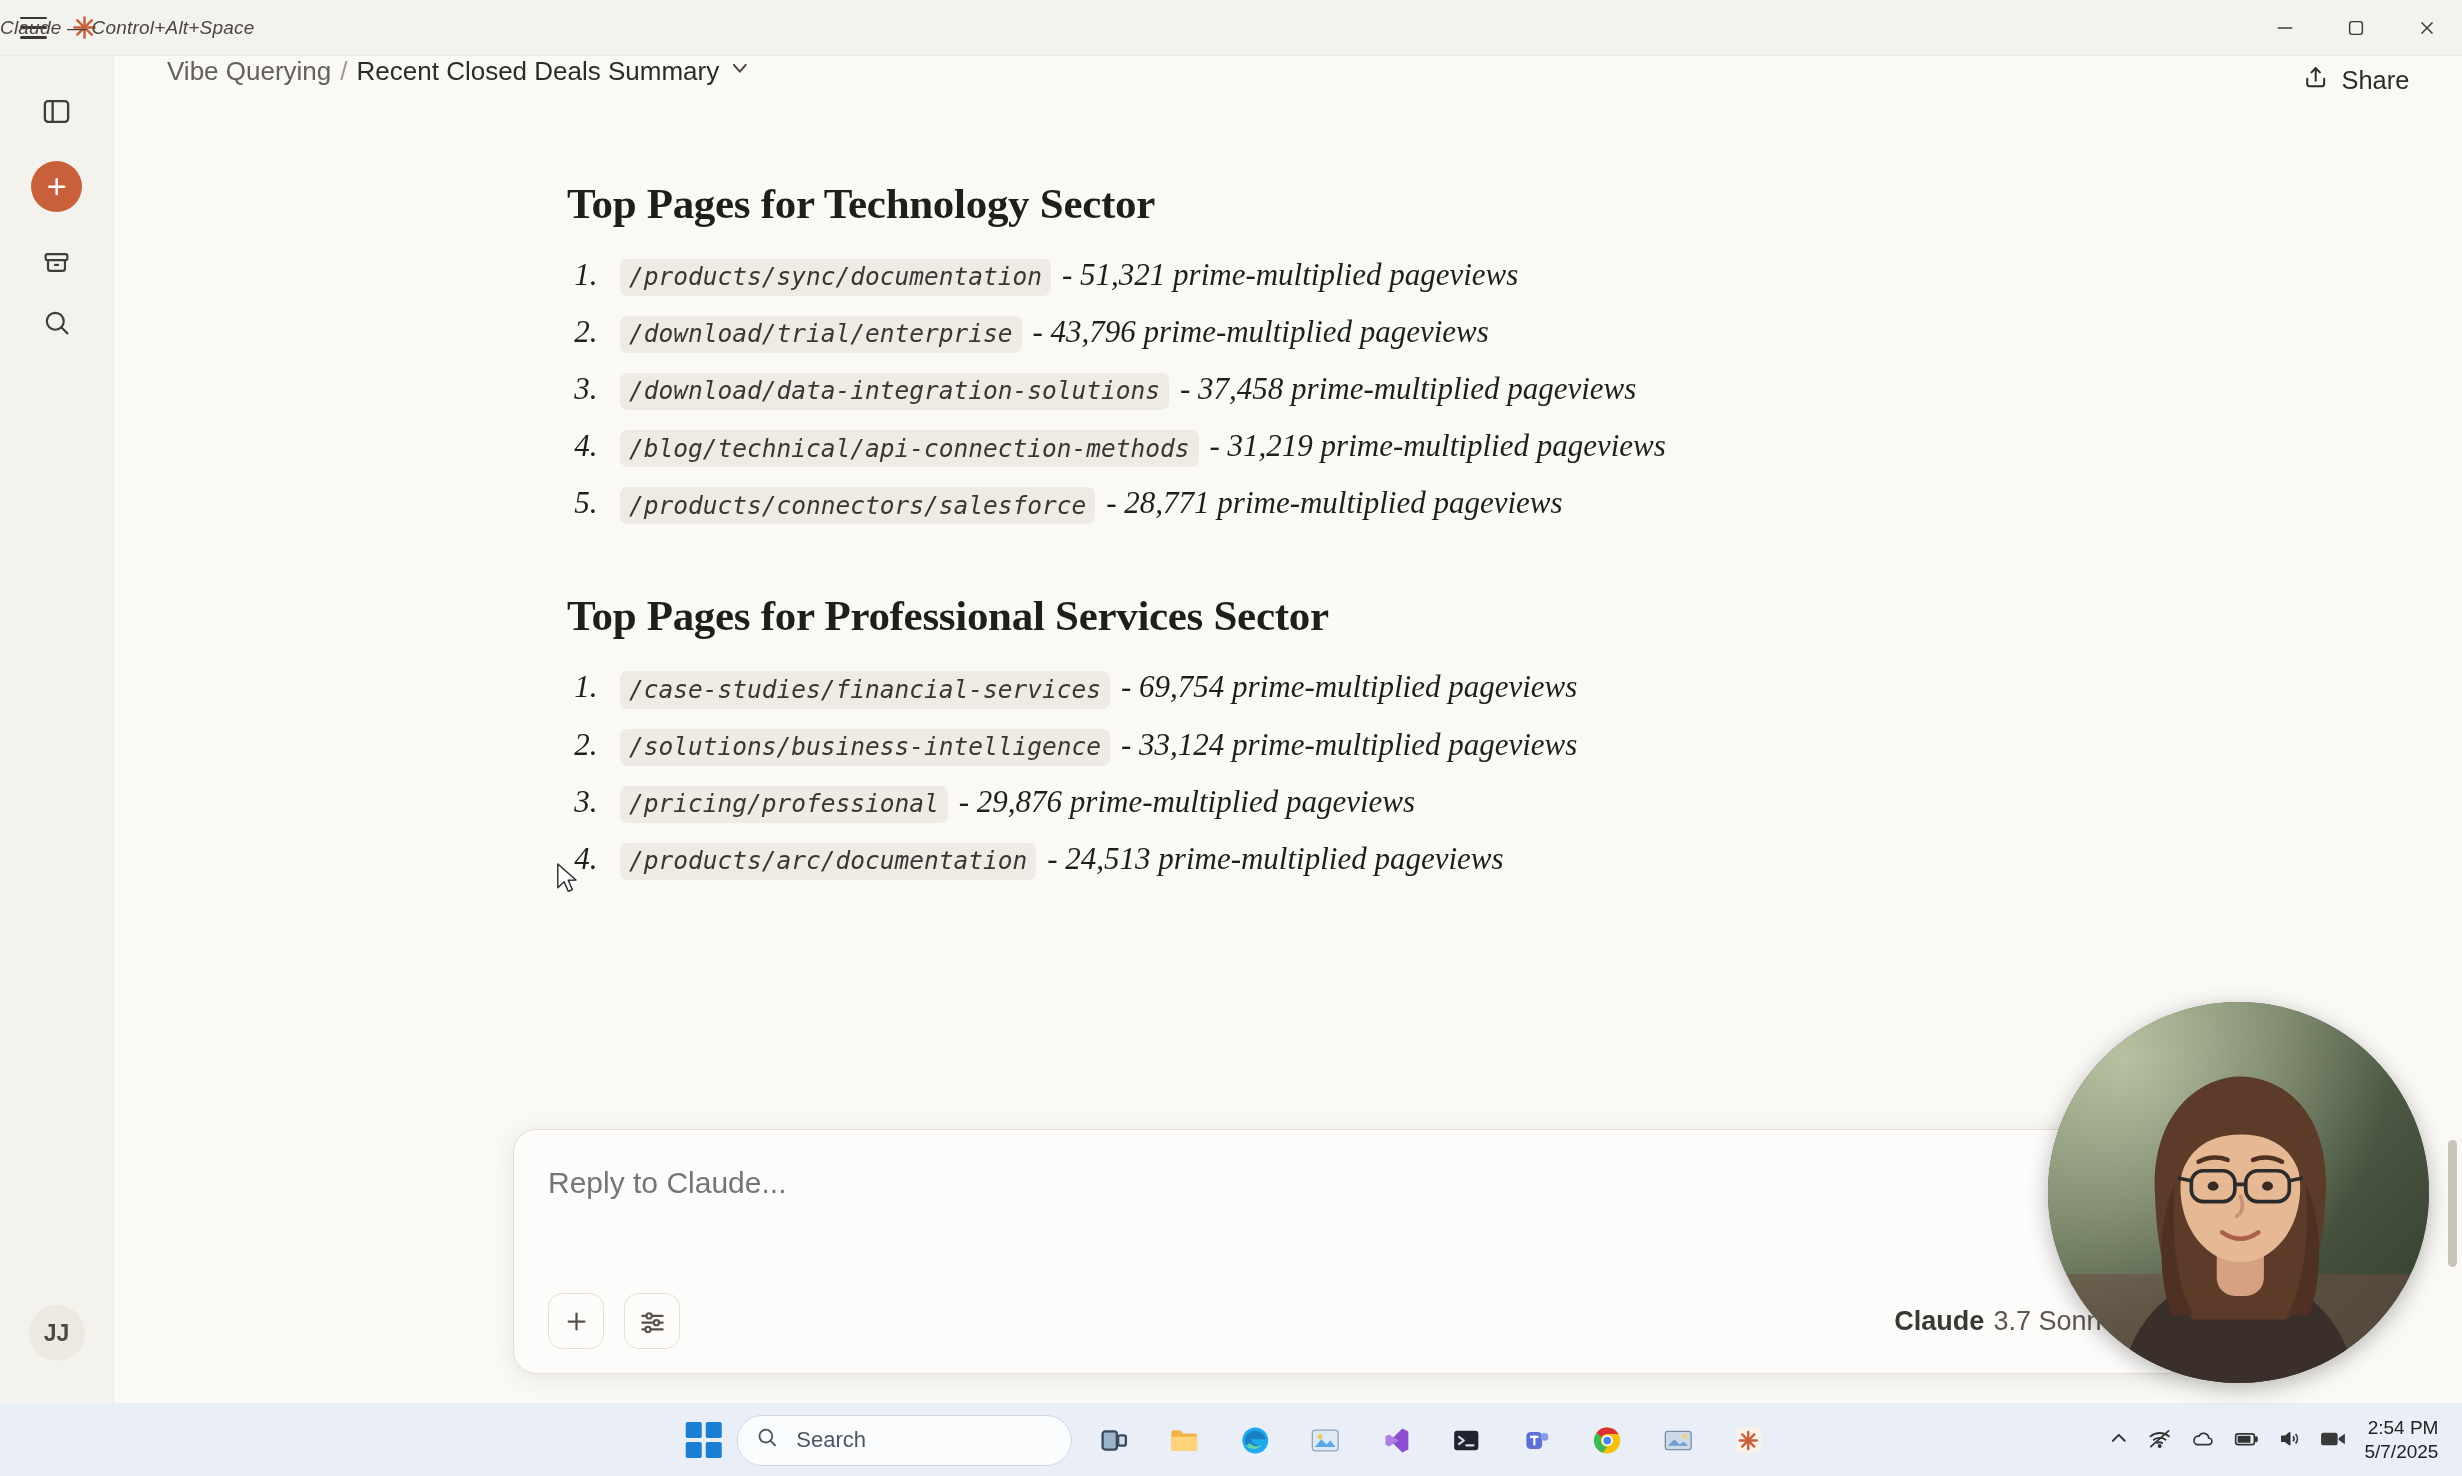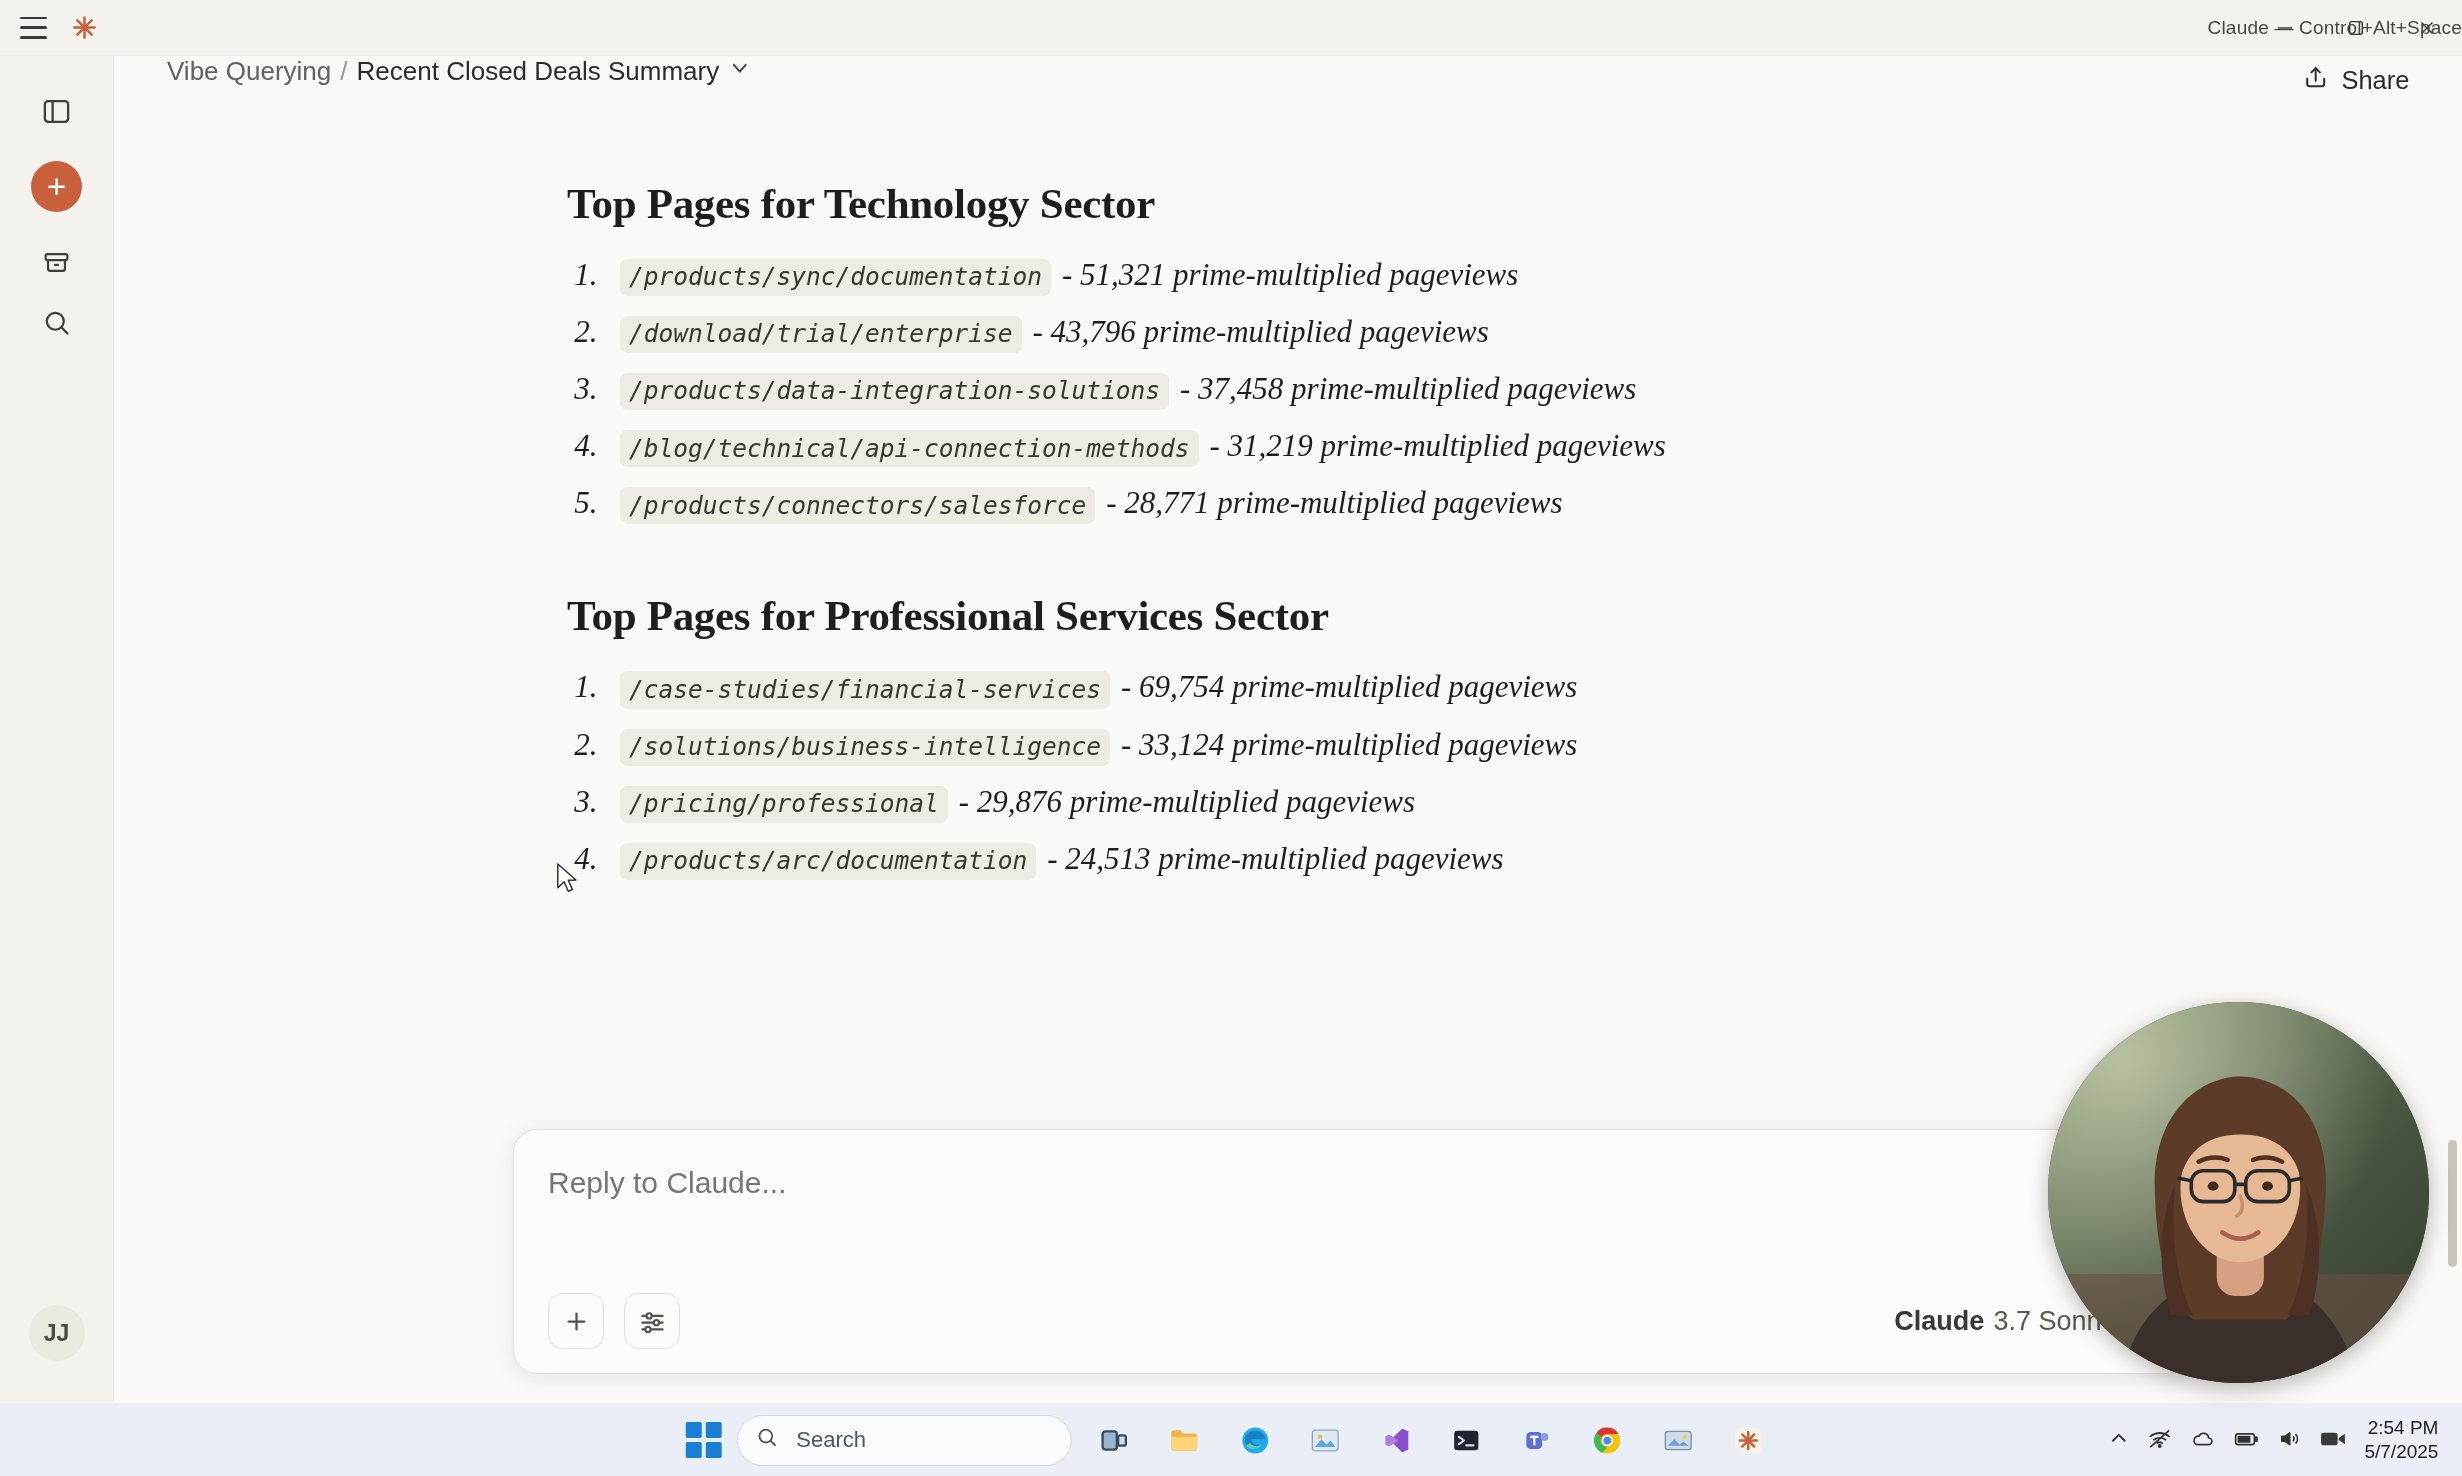--- a/index.html
+++ b/index.html
@@ -27,23 +27,24 @@
   }
   .tb-left { display: flex; align-items: center; gap: 23.6px; padding-left: 20px; }
   .hamburger {
     width: 27px; height: 22px;
     display: flex; flex-direction: column; justify-content: space-between;
     cursor: pointer;
   }
   .hamburger i { display:block; height: 2.7px; background: #3a3834; border-radius: 1.8px; }
   .claude-star { width: 27px; height: 27px; }
   .tb-title {
-    position: absolute; left: 0; right: 0; text-align: right;
+    position: absolute; left: 0; right: 0; text-align: left;
     font-size: 19px; color: #4a4742; letter-spacing: 0.2px;
     pointer-events: none;
+    font-style: italic;
   }
   .tb-right { margin-left: auto; display: flex; align-items: center; }
   .wbtn {
     width: 71px; height: 56px;
     display: flex; align-items: center; justify-content: center;
     cursor: pointer;
   }
   .wbtn svg { display:block; }
 
   
@@ -361,21 +362,21 @@
           <ol>
             <li>
               <code>/products/sync/documentation</code>
               <span class="after">- 51,321 prime-multiplied pageviews</span>
             </li>
             <li>
               <code>/download/trial/enterprise</code>
               <span class="after">- 43,796 prime-multiplied pageviews</span>
             </li>
             <li>
-              <code>/products/data-integration-solutions</code>
+              <code>/download/data-integration-solutions</code>
               <span class="after">- 37,458 prime-multiplied pageviews</span>
             </li>
             <li>
               <code>/blog/technical/api-connection-methods</code>
               <span class="after">- 31,219 prime-multiplied pageviews</span>
             </li>
             <li>
               <code>/products/connectors/salesforce</code>
               <span class="after">- 28,771 prime-multiplied pageviews</span>
             </li>

